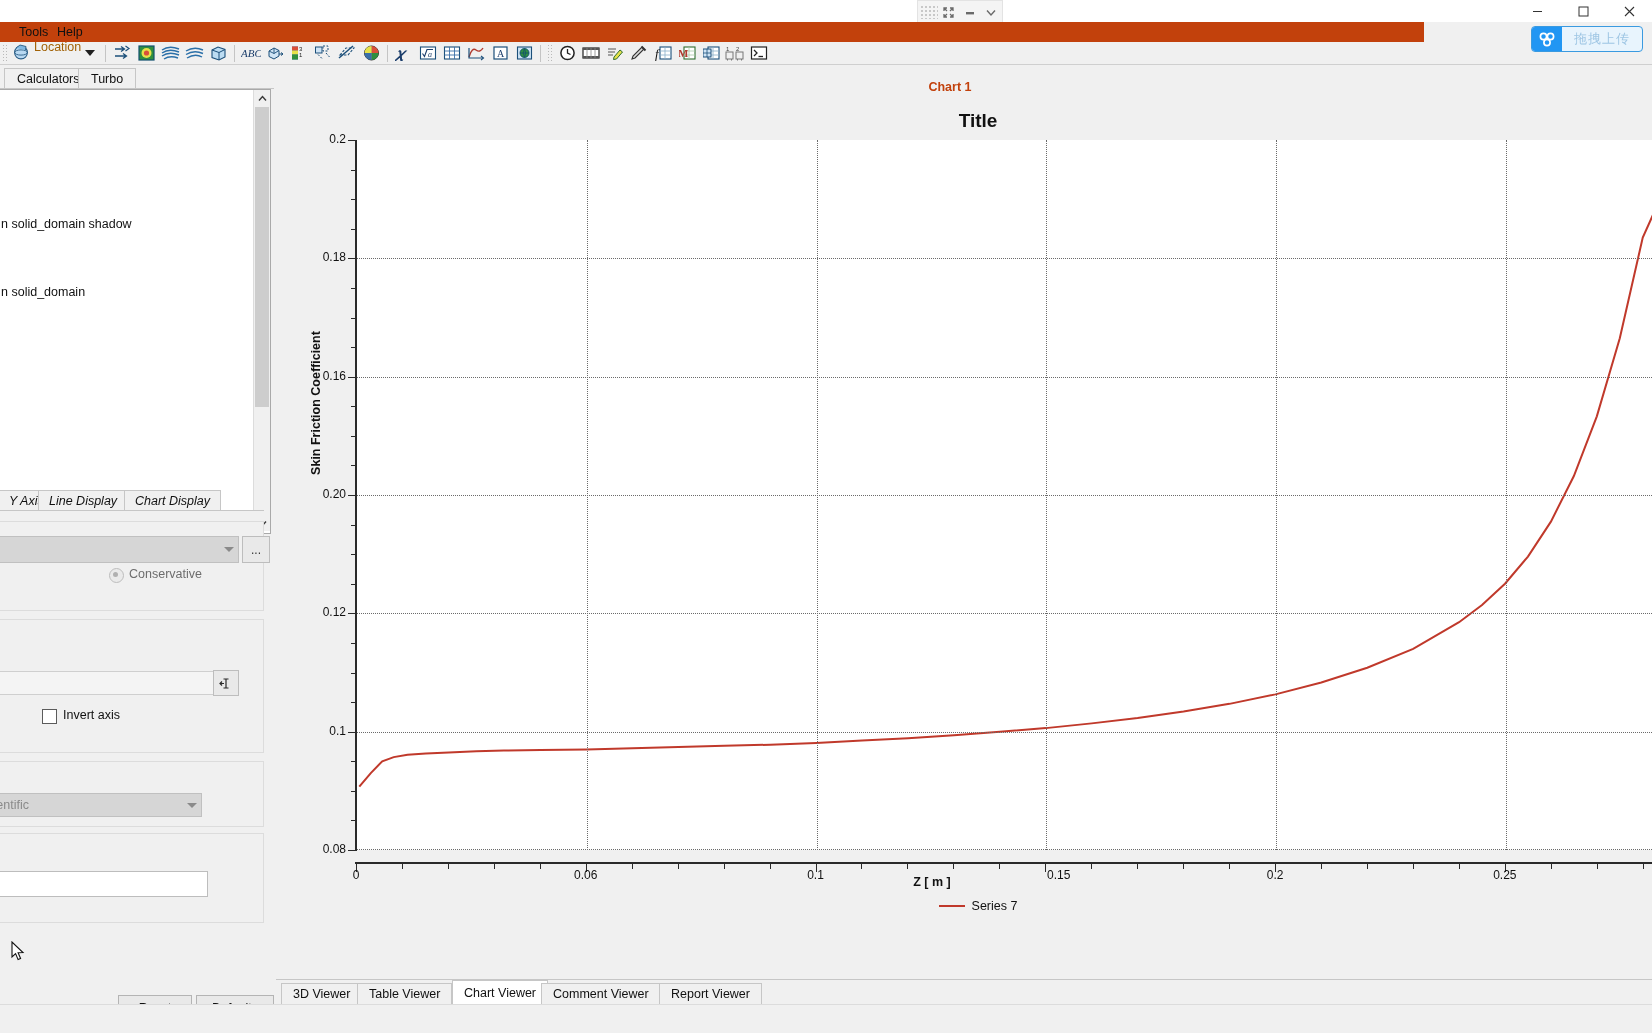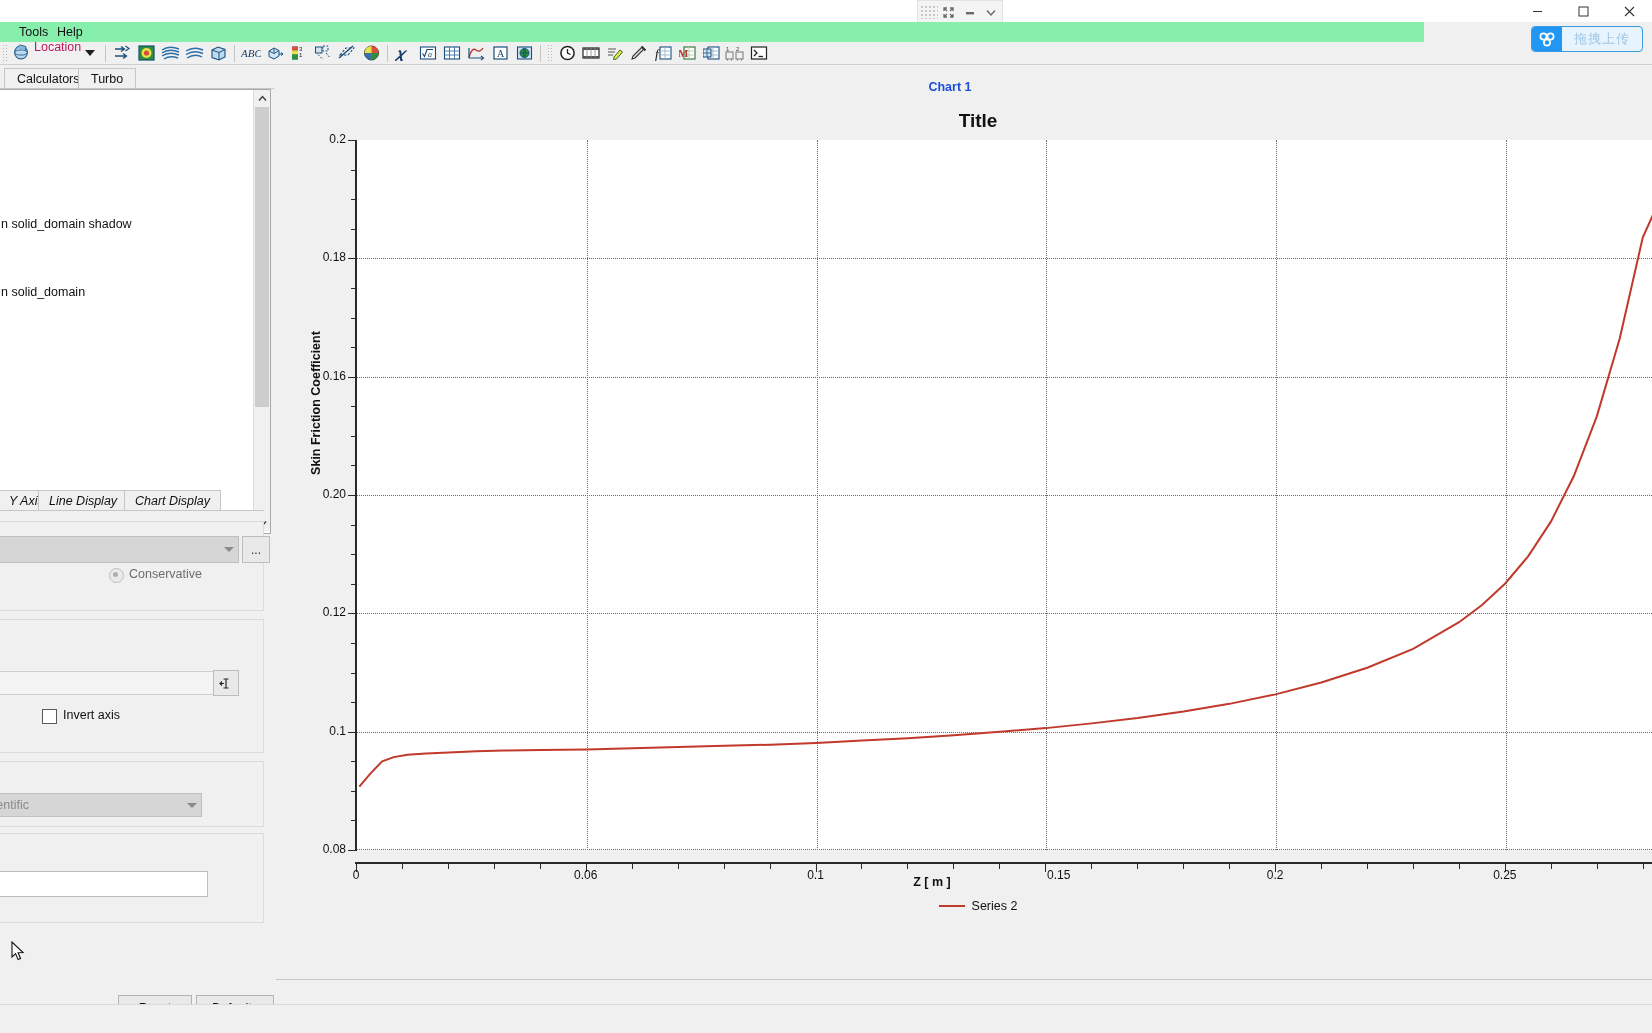--- a/index.html
+++ b/index.html
@@ -22,34 +22,34 @@
   
   .floatbar{position:absolute;left:917px;top:0px;height:22px;width:84px;
             background:#f4f4f4;border:1px solid #e3e3e3;display:flex;align-items:center;}
   .fb-grip{width:18px;height:14px;margin-left:2px;
      background-image:
        radial-gradient(#c8c8c8 44%,transparent 46%);
      background-size:4px 4px;background-position:0 0;}
   .fb-btn{width:22px;height:20px;display:flex;align-items:center;justify-content:center;color:#666;}
 
   
-  .menubar{position:absolute;left:0;top:22px;width:1424px;height:20px;background:#86efac;}
+  .menubar{position:absolute;left:0;top:22px;width:1424px;height:20px;background:#c2410c;}
   .menuitem{position:absolute;top:1px;height:18px;line-height:18px;padding:0 7px;font-size:12.5px;color:#111;}
 
   
   .toolbar{position:absolute;left:0;top:42px;width:1652px;height:22px;background:#f0f0f0;
            border-bottom:1px solid #cfcfcf;display:flex;align-items:center;}
   .tb-grip{width:6px;height:18px;margin:0 2px;
      background-image:radial-gradient(#b9b9b9 44%,transparent 46%);
      background-size:3px 3px;}
   .tb-sep{width:1px;height:17px;background:#c4c4c4;margin:0 4px;}
   .tbtn{width:24px;height:21px;display:flex;align-items:center;justify-content:center;}
   .tbtn svg{display:block;}
   .loc-btn{display:flex;align-items:center;height:21px;padding:0 2px;}
-  .loc-label{font-size:12.5px;margin:0 4px 12px 3px;color:#be185d;}
+  .loc-label{font-size:12.5px;margin:0 4px 12px 3px;color:#a16207;}
   .caret{width:0;height:0;border-left:5px solid transparent;border-right:5px solid transparent;
          border-top:6px solid #1f1f1f;margin-right:4px;}
 
   
   .upload-badge{position:absolute;right:9px;top:26px;height:24px;display:flex;align-items:center;
     border:1px solid #3a9ae0;border-radius:4px;overflow:hidden;background:#e8f4fd;}
   .ub-icon{width:30px;height:24px;background:#2196f3;display:flex;align-items:center;justify-content:center;}
   .ub-text{padding:0 12px;font-size:13px;color:#9fc6e4;letter-spacing:1px;
            font-family:"DejaVu Sans",sans-serif;}
 
@@ -95,21 +95,21 @@
   .chk{position:absolute;width:13px;height:13px;border:1px solid #5b5b5b;background:#fff;}
 
   .btn{position:absolute;height:23px;background:#e9e9e9;border:1px solid #b4b4b4;font-size:12.5px;color:#111;
        display:flex;align-items:center;justify-content:center;}
 
   
   .cursor{position:absolute;left:11px;top:876px;}
 
   
   .viewer{position:absolute;left:276px;top:66px;width:1376px;height:913px;background:#f0f0f0;}
-  .chart-name{position:absolute;left:0;top:14px;width:1348px;text-align:center;font-size:12.5px;font-weight:bold;color:#1d4ed8;}
+  .chart-name{position:absolute;left:0;top:14px;width:1348px;text-align:center;font-size:12.5px;font-weight:bold;color:#c2410c;}
   .chart-title{position:absolute;left:0;top:44px;width:1404px;text-align:center;font-size:19px;font-weight:bold;color:#111;}
 
   .plotwrap{position:absolute;left:0;top:0;width:1376px;height:913px;}
   .plotbox{position:absolute;left:80px;top:74px;right:-16px;height:710px;background:#ffffff;
            border-left:1px solid #2a2a2a;}
   .axis-left{position:absolute;left:79px;top:74px;width:2px;height:711px;background:#2a2a2a;}
   .axis-bot{position:absolute;left:79px;top:796px;width:1300px;height:2px;background:#2a2a2a;}
 
   .ylab{position:absolute;left:-80px;top:330px;width:240px;text-align:center;font-size:12.5px;font-weight:bold;
         color:#111;transform:rotate(-90deg);}
@@ -584,20 +584,27 @@
         <div class="ytick-minor" style="top: 251.5px;"></div>
         <div class="ytick-minor" style="top: 221.917px;"></div>
         <div class="ytick-minor" style="top: 192.333px;"></div>
         <div class="ytick-minor" style="top: 162.75px;"></div>
         <div class="ytick-minor" style="top: 133.167px;"></div>
         <div class="ytick-minor" style="top: 103.583px;"></div>
       </div>
 
     <div class="legend">
       <span class="leg-line" id="leg-line" style="border-top-color: rgb(192, 57, 43);"></span>
-      <span class="leg-txt">Series 2</span>
+      <span class="leg-txt">Series 7</span>
     </div>
   </div>
 
   <div class="vtabs-line"></div>
+  <div class="vtabs">
+    <div class="vtab" style="left:5px">3D Viewer</div>
+    <div class="vtab" style="left:81px">Table Viewer</div>
+    <div class="vtab sel" style="left:176px">Chart Viewer</div>
+    <div class="vtab" style="left:265px">Comment Viewer</div>
+    <div class="vtab" style="left:383px">Report Viewer</div>
+  </div>
 
   <div class="statusbar"></div>
 </div>
 
 </body></html>

